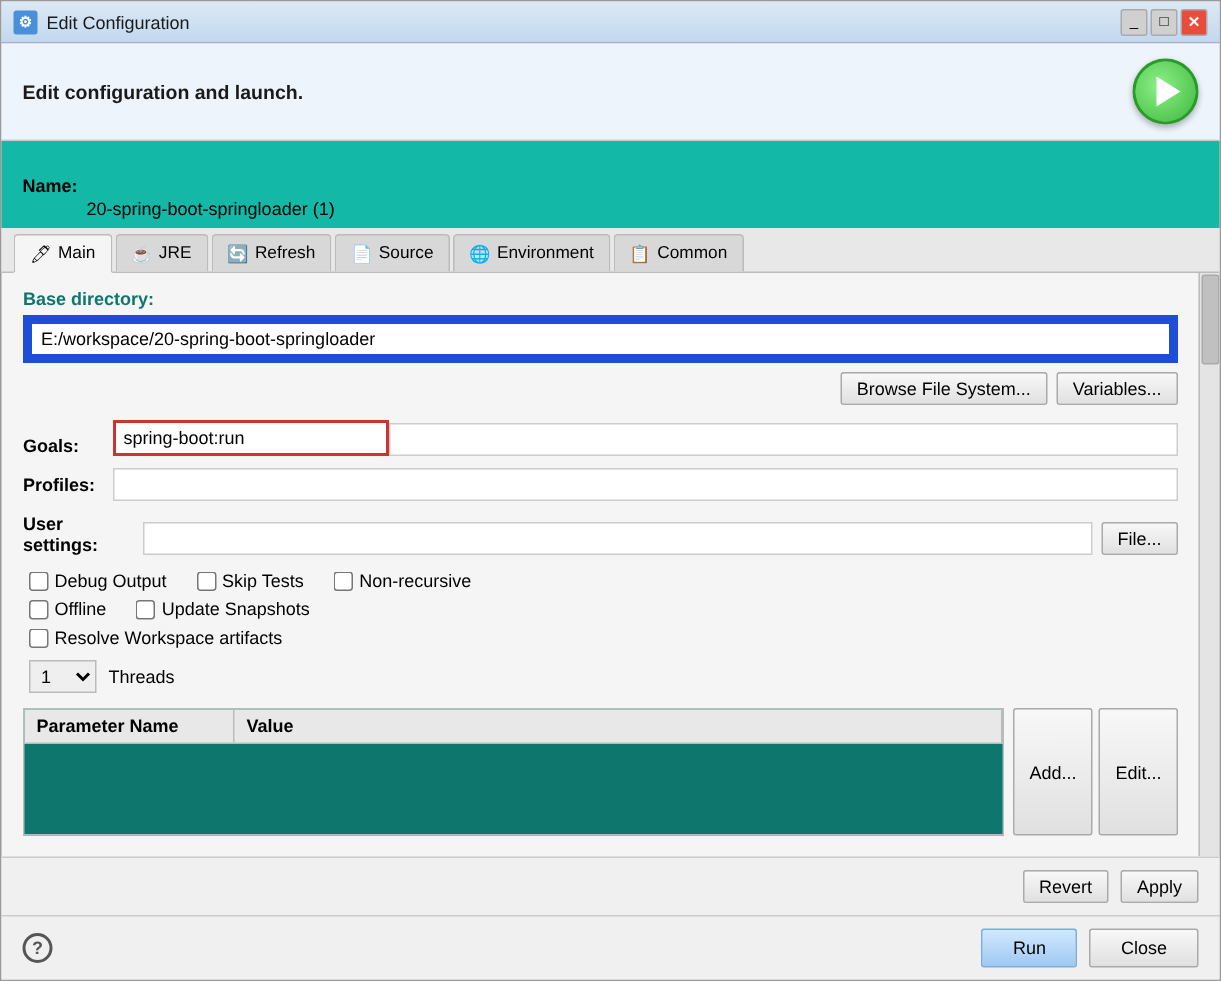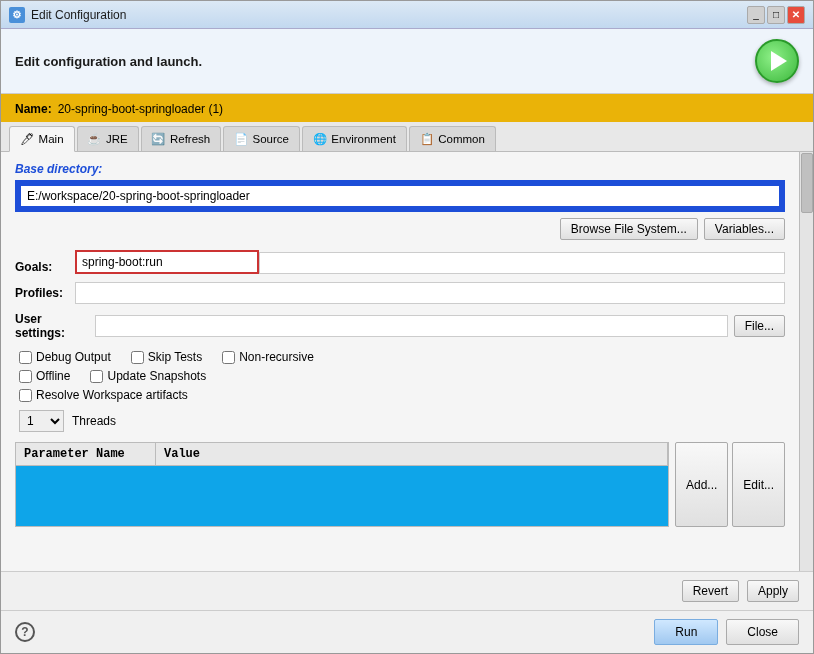--- a/index.html
+++ b/index.html
@@ -80,24 +80,24 @@
       border-top: 10px solid transparent;
       border-bottom: 10px solid transparent;
       border-left: 16px solid white;
       margin-left: 3px;
     }
     .name-row {
       padding: 8px 14px 6px 14px;
       display: flex;
       align-items: center;
       gap: 6px;
-      background: #eab308;
+      background: #14b8a6;
     }
     .name-label { font-weight: bold; font-size: 12px; }
-    .name-value { font-size: 12px; }
+    .name-value { font-size: 12px; margin-top: 30px; }
     .tabs-bar {
       background: #e8e8e8;
       border-bottom: 1px solid #bbb;
       display: flex;
       padding: 0 8px;
       gap: 0;
     }
     .tab {
       padding: 5px 10px;
       border: 1px solid #bbb;
@@ -112,22 +112,21 @@
     }
     .tab.active {
       background: #f5f5f5;
       border-bottom: 1px solid #f5f5f5;
       margin-bottom: -1px;
     }
     .field-label {
       font-size: 12px;
       font-weight: bold;
       margin-bottom: 3px;
-      color: #1d4ed8;
-      font-style: italic;
+      color: #0f766e;
     }
     .base-dir-label { margin-bottom: 4px; }
     .base-dir-input {
       width: 100%;
       padding: 3px 6px;
       border: 6px solid #1d4ed8;
       background: white;
       font-size: 12px;
       margin-bottom: 6px;
     }
@@ -184,21 +183,21 @@
       font-weight: bold;
     }
     .profiles-input {
       flex: 1;
       padding: 3px 5px;
       border: 1px solid #ccc;
       font-size: 12px;
     }
     .user-settings-row {
       display: flex;
-      align-items: center;
+      align-items: flex-end;
       margin-bottom: 10px;
     }
     .user-settings-label {
       width: 80px;
       font-size: 12px;
       font-weight: bold;
     }
     .user-settings-input {
       flex: 1;
       padding: 3px 5px;
@@ -253,22 +252,21 @@
       min-height: 50px;
     }
     .table-wrapper {
       display: flex;
       gap: 0;
       margin-bottom: 10px;
     }
     .table-main {
       flex: 1;
       border: 1px solid #bbb;
-      background: #0ea5e9;
-      font-family: Liberation Mono, monospace;
+      background: #0f766e;
     }
     .table-side-btns {
       display: flex;
       gap: 4px;
       margin-left: 6px;
     }
     .bottom-section {
       padding: 8px 14px;
       border-top: 1px solid #ccc;
       background: #f0f0f0;

